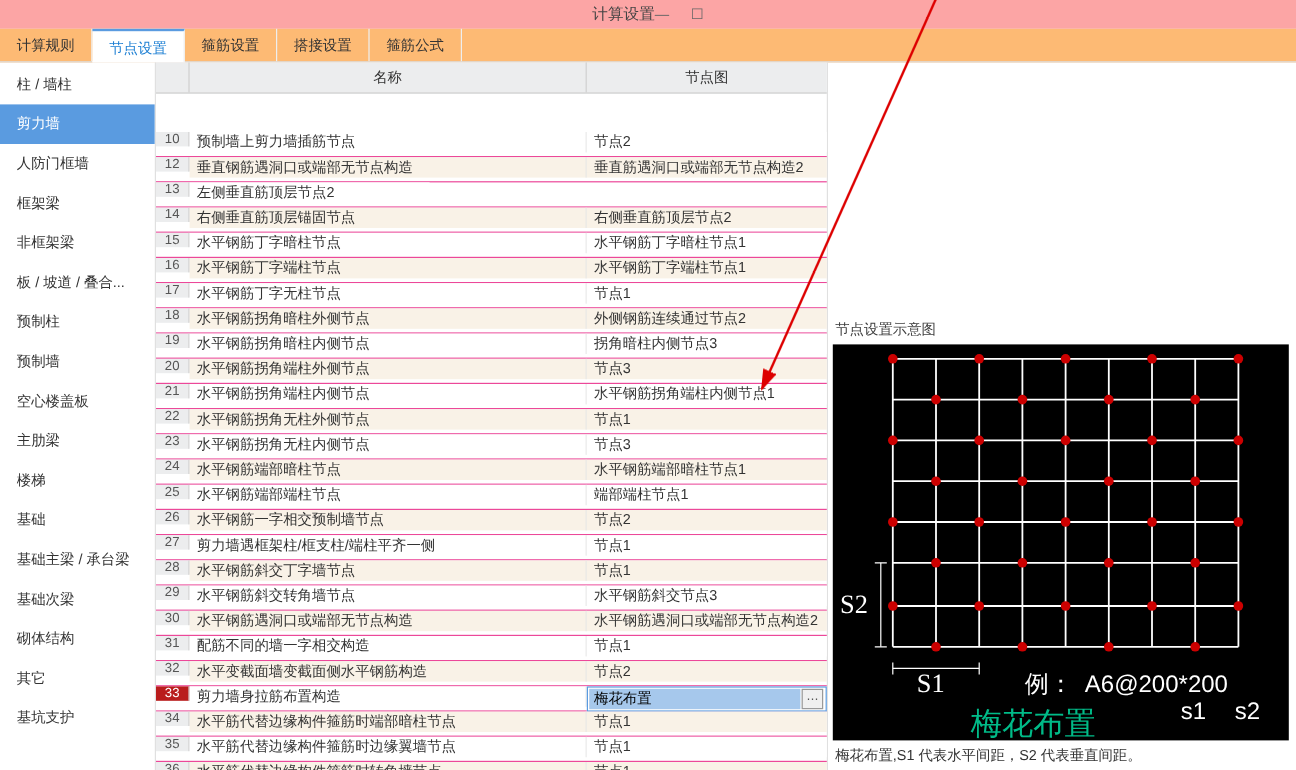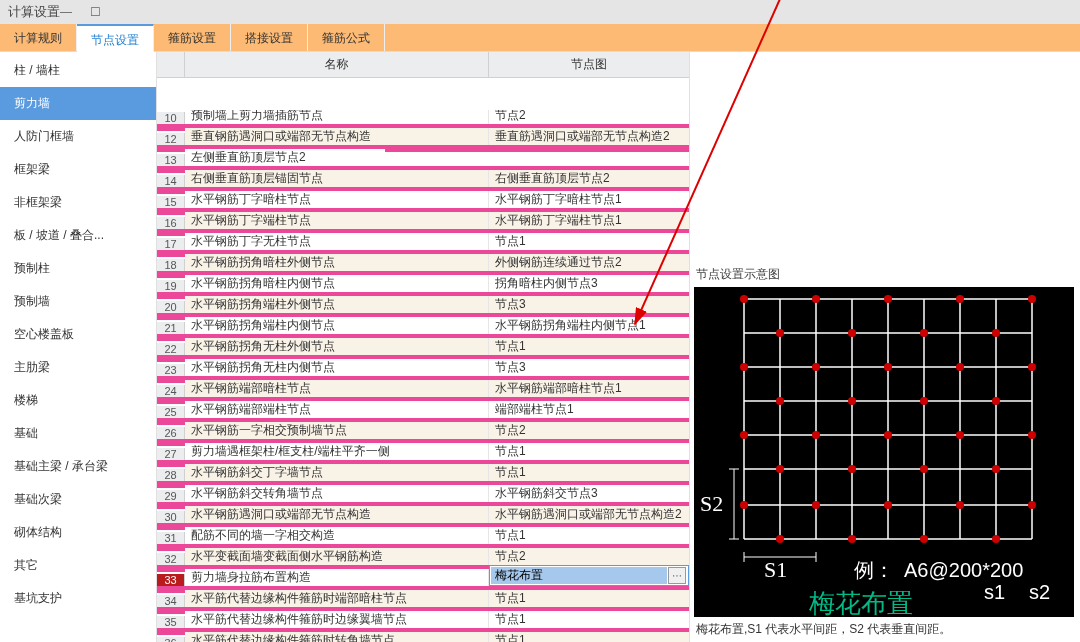--- a/index.html
+++ b/index.html
@@ -1,33 +1,33 @@
 <!DOCTYPE html>
 <html><head>
 <meta charset="utf-8">
 <style>
 * { box-sizing: border-box; margin: 0; padding: 0; }
 body { font-family: "Microsoft YaHei", sans-serif; font-size: 12px; color: #333; background: #fff; width: 1080px; height: 642px; overflow: hidden; }
-.title-bar { display: flex; justify-content: flex-start; align-items: center; padding: 4px 8px; height: 24px; background: #e5e5e5; }
+.title-bar { display: flex; justify-content: center; align-items: center; padding: 4px 8px; height: 24px; background: #fca5a5; }
 .title-bar .title { font-size: 13px; color: #444; }
 .title-bar .win-controls { display: flex; gap: 18px; color: #666; }
 .tabs { display: flex; border-bottom: 1px solid #ddd; background: #fdba74; height: 28px; }
 .tab { padding: 6px 14px; font-size: 12px; cursor: pointer; border-right: 1px solid #eee; }
 .tab.active { background: #fff; border-top: 2px solid #5a9be0; color: #1d7fd3; border-bottom: 1px solid #fff; margin-bottom: -1px; }
 .main { display: flex; height: calc(642px - 52px); }
-.sidebar { width: 157px; border-right: 1px solid #e0e0e0; overflow-y: auto; padding-top: 2px; }
+.sidebar { width: 130px; border-right: 1px solid #e0e0e0; overflow-y: auto; padding-top: 2px; }
 .sidebar-item { padding: 8px 14px; cursor: pointer; font-size: 12px; }
 .sidebar-item.active { background: #5a9be0; color: #fff; }
 .center { flex: 1; display: flex; flex-direction: column; border-right: 1px solid #e0e0e0; gap: 32px; }
 .table-header { display: flex; background: #ecedee; border-bottom: 1px solid #d0d0d0; font-weight: normal; }
 .th-num { width: 28px; border-right: 1px solid #d0d0d0; }
 .th-name { flex: 1; text-align: center; padding: 4px 0; border-right: 1px solid #d0d0d0; }
 .th-node { width: 200px; text-align: center; padding: 4px 0; }
 .table-body { flex: 1; overflow-y: auto; }
-.row { display: flex; border-bottom: 7px solid #ec4899; height: 21px; align-items: flex-end; }
+.row { display: flex; border-bottom: 1px solid #ec4899; height: 21px; align-items: flex-start; }
 .row:nth-child(even) .cell-name, .row:nth-child(even) .cell-node { background: #f9f2e7; }
 .row:nth-child(odd) .cell-name, .row:nth-child(odd) .cell-node { background: #fff; }
 .cell-num { width: 28px; background: #ecedee; text-align: center; font-size: 11px; color: #555; border-right: 1px solid #d0d0d0; display: flex; align-items: center; justify-content: center; }
 .cell-name { flex: 1; padding: 0 6px; border-right: 1px solid #e6e6e6; display: flex; align-items: center; font-size: 12px; }
 .cell-node { width: 200px; padding: 0 6px; display: flex; align-items: center; font-size: 12px; }
 .row.selected .cell-num { background: #b91c1c; color: #fff; }
 .row.selected .cell-node { background: #fff; border: 1px solid #5a9be0; padding: 0; }
 .node-input { flex: 1; border: none; outline: none; font-family: inherit; font-size: 12px; padding: 0 4px; background: #a6c8ec; height: 17px; margin: 1px; }
 .node-more { width: 18px; height: 17px; border: 1px solid #999; margin: 1px 2px 1px 0; display: flex; align-items: center; justify-content: center; font-size: 10px; cursor: pointer; background: #f0f0f0; color: #555; }
 .right-panel { width: 390px; padding: 0 4px; position: relative; }

